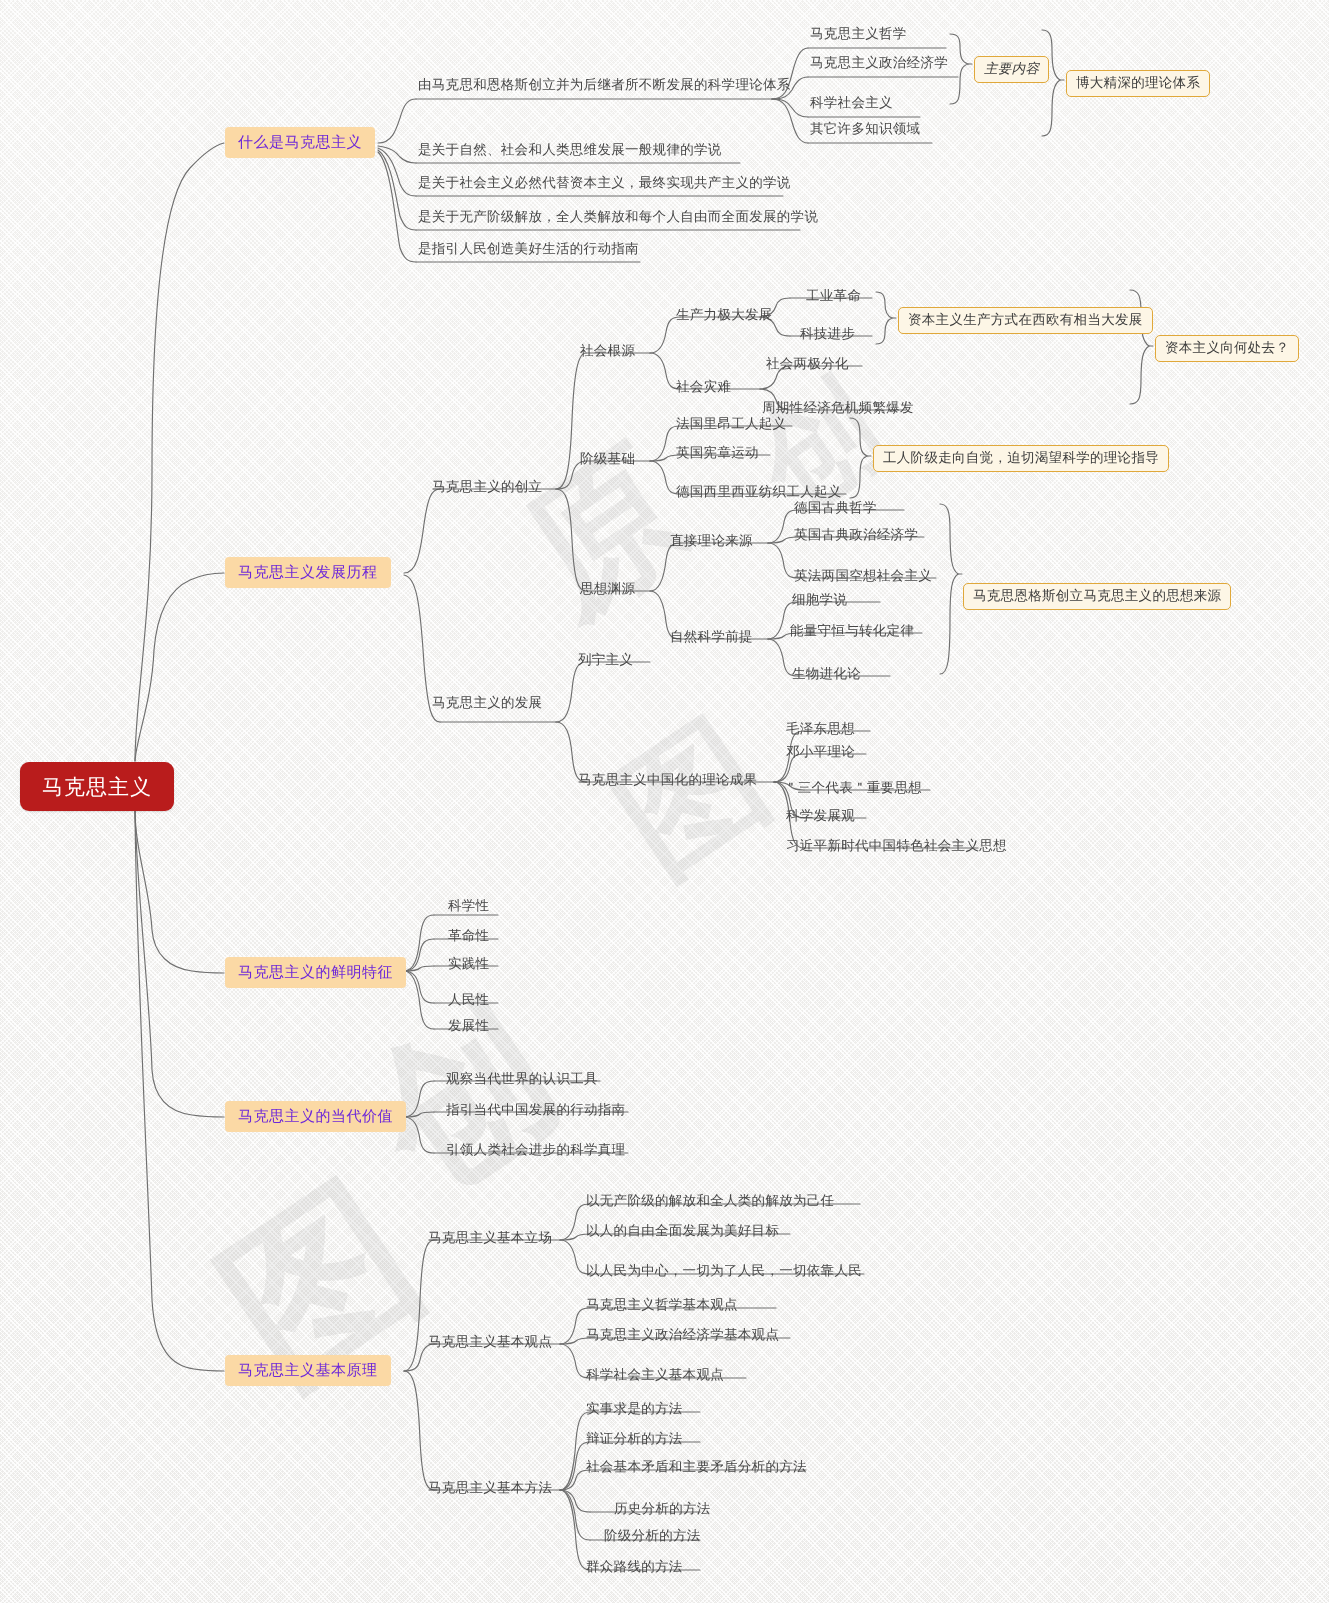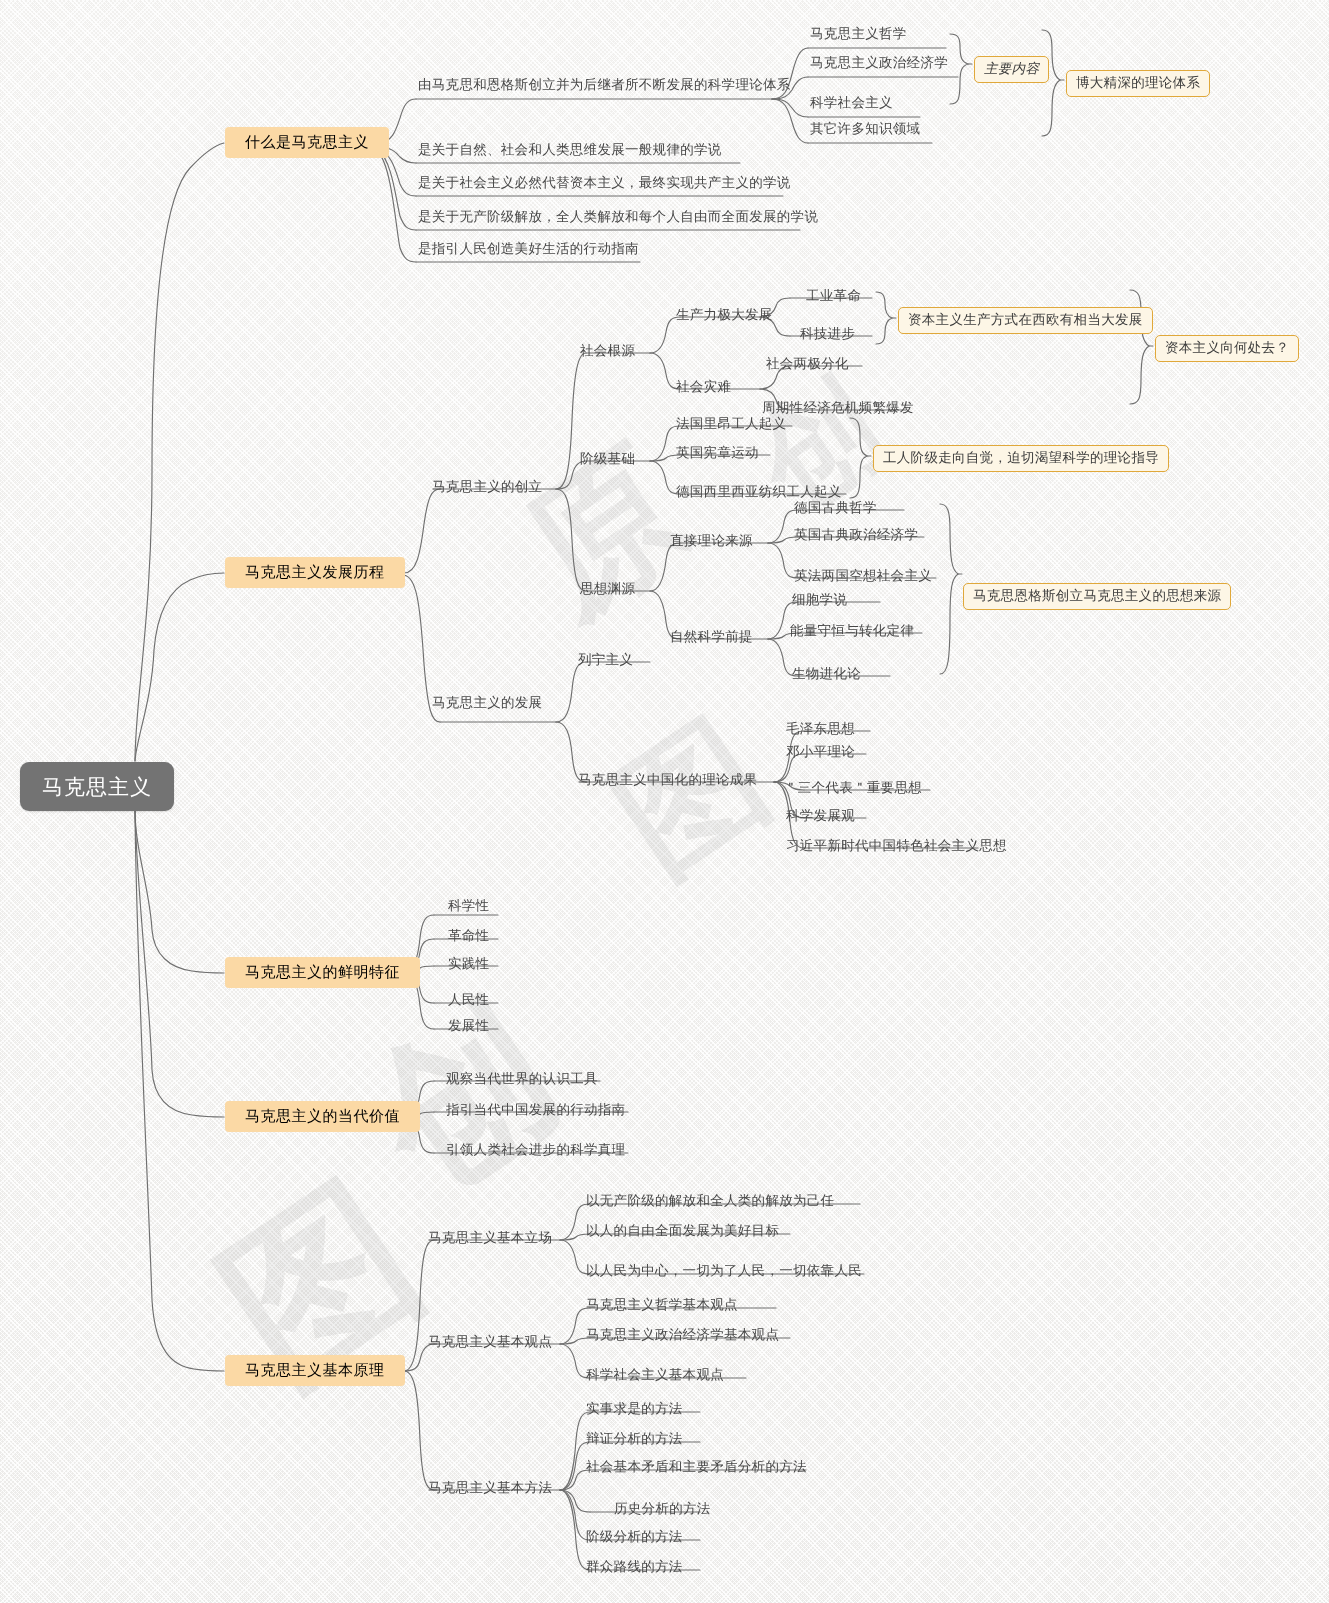--- a/index.html
+++ b/index.html
@@ -17,28 +17,28 @@
       repeating-linear-gradient(-45deg, rgba(255,255,255,.85) 0 1px, rgba(0,0,0,.012) 1px 3px),
       linear-gradient(#f7f6f4,#f2f1ef);
   }
   svg.layer{position:absolute;left:0;top:0;width:1329px;height:1603px;pointer-events:none;}
   .wm{position:absolute;color:rgba(0,0,0,.055);font-size:150px;font-weight:bold;
       transform:rotate(-34deg);user-select:none;font-family:"DejaVu Sans",sans-serif;letter-spacing:14px;}
 
   .node{position:absolute;white-space:nowrap;}
 
   .root{
-    background:#737373;color:#ffffff;border-radius:9px;
+    background:#b91c1c;color:#ffffff;border-radius:9px;
     font-size:21px;letter-spacing:1px;
     padding:14px 22px;line-height:1;
     box-shadow:0 1px 2px rgba(0,0,0,.12);
   }
   .l1{
-    background:#fbd9a5;color:#000000;border-radius:4px;
-    font-size:15px;padding:7px 20px;line-height:1.1;letter-spacing:.5px;
+    background:#fbd9a5;color:#6d28d9;border-radius:4px;
+    font-size:15px;padding:7px 13px;line-height:1.1;letter-spacing:.5px;
   }
   .plain{
     color:#474747;font-size:13.5px;line-height:1.1;letter-spacing:.3px;
   }
   .callout{
     border:1px solid #e0a83a;background:#fdf6e6;border-radius:5px;
     color:#3d3d3d;font-size:13.5px;padding:5px 9px;line-height:1.1;letter-spacing:.3px;
   }
 </style>
 </head>
@@ -304,14 +304,14 @@
 <div class="node plain" style="left:586px;top:1264px;">以人民为中心，一切为了人民，一切依靠人民</div>
 
 <div class="node plain" style="left:586px;top:1298px;">马克思主义哲学基本观点</div>
 <div class="node plain" style="left:586px;top:1328px;">马克思主义政治经济学基本观点</div>
 <div class="node plain" style="left:586px;top:1368px;">科学社会主义基本观点</div>
 
 <div class="node plain" style="left:586px;top:1402px;">实事求是的方法</div>
 <div class="node plain" style="left:586px;top:1432px;">辩证分析的方法</div>
 <div class="node plain" style="left:586px;top:1460px;">社会基本矛盾和主要矛盾分析的方法</div>
 <div class="node plain" style="left:586px;top:1502px;margin-left:28px;">历史分析的方法</div>
-<div class="node plain" style="left:586px;top:1530px;">阶级分析的方法</div>
+<div class="node plain" style="left:604px;top:1530px;font-family:Liberation Mono, monospace;">阶级分析的方法</div>
 <div class="node plain" style="left:586px;top:1560px;">群众路线的方法</div>
 
 </body></html>

